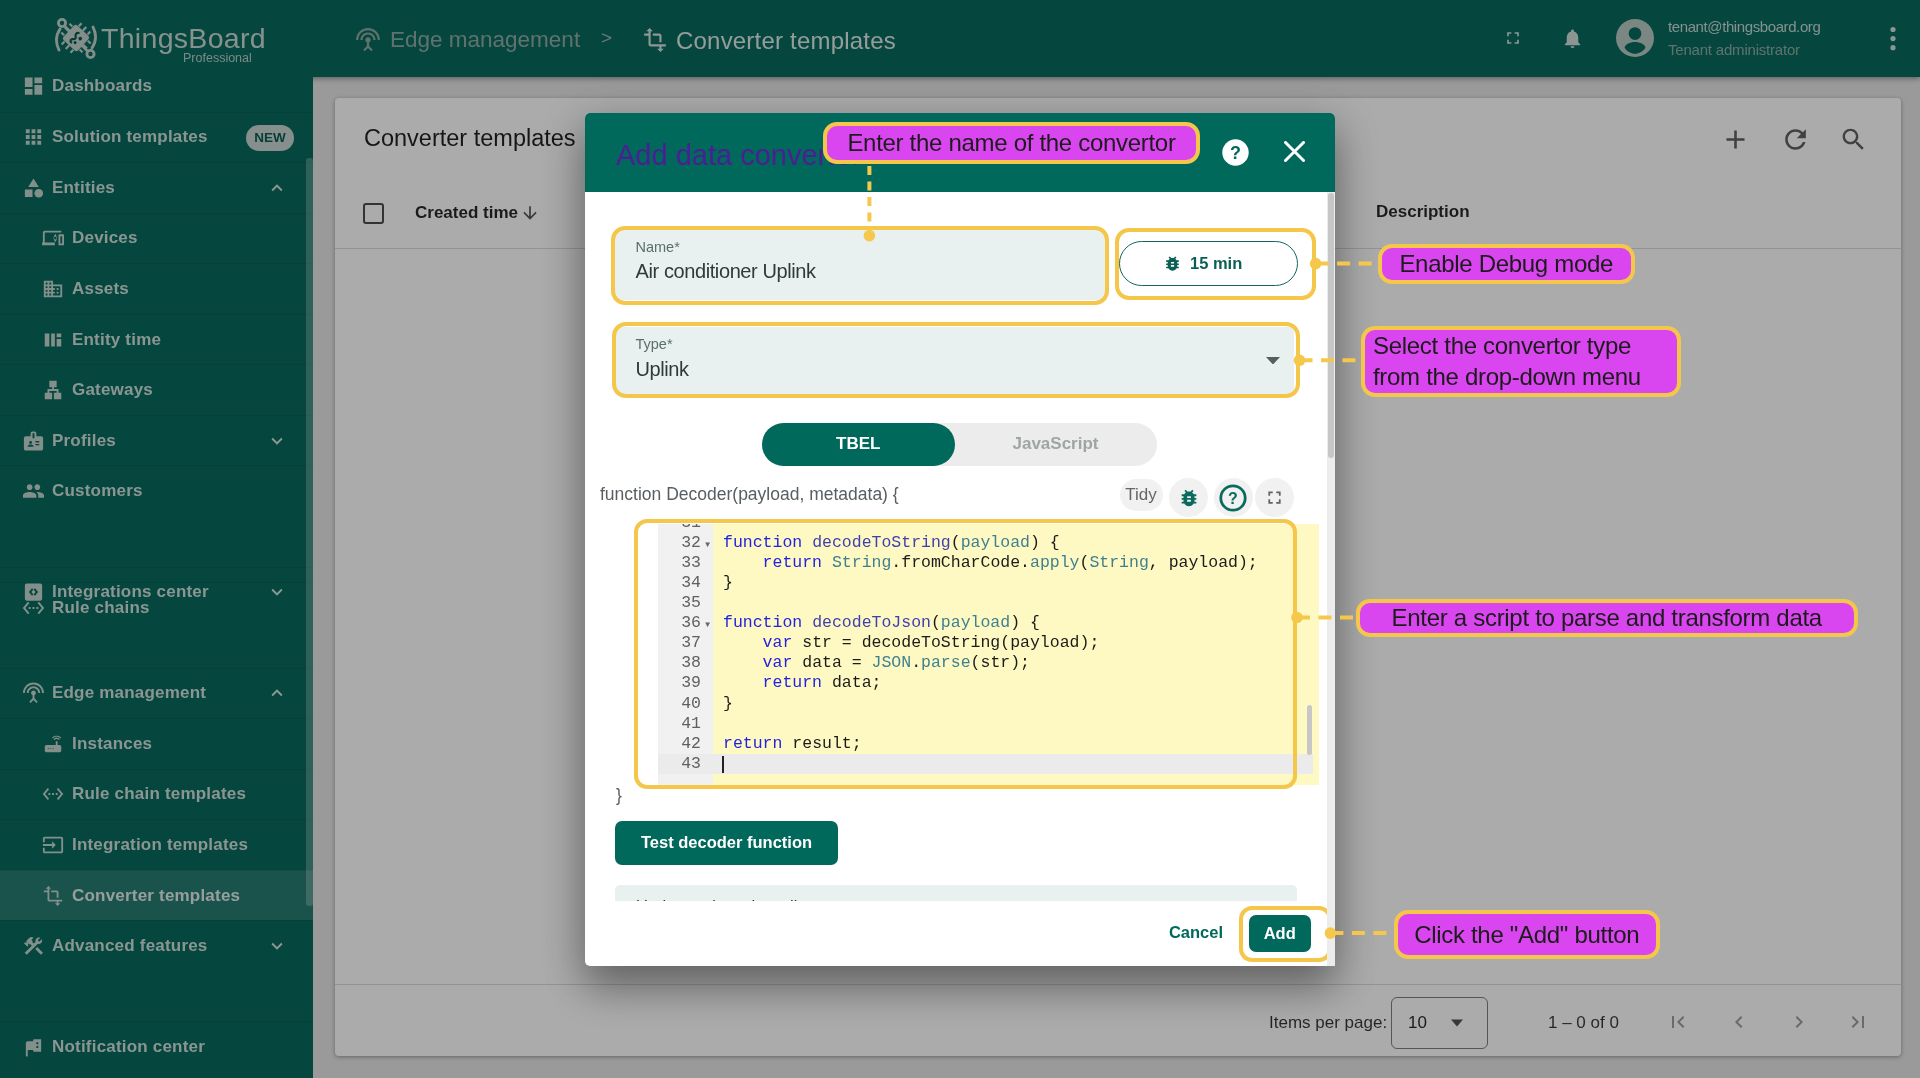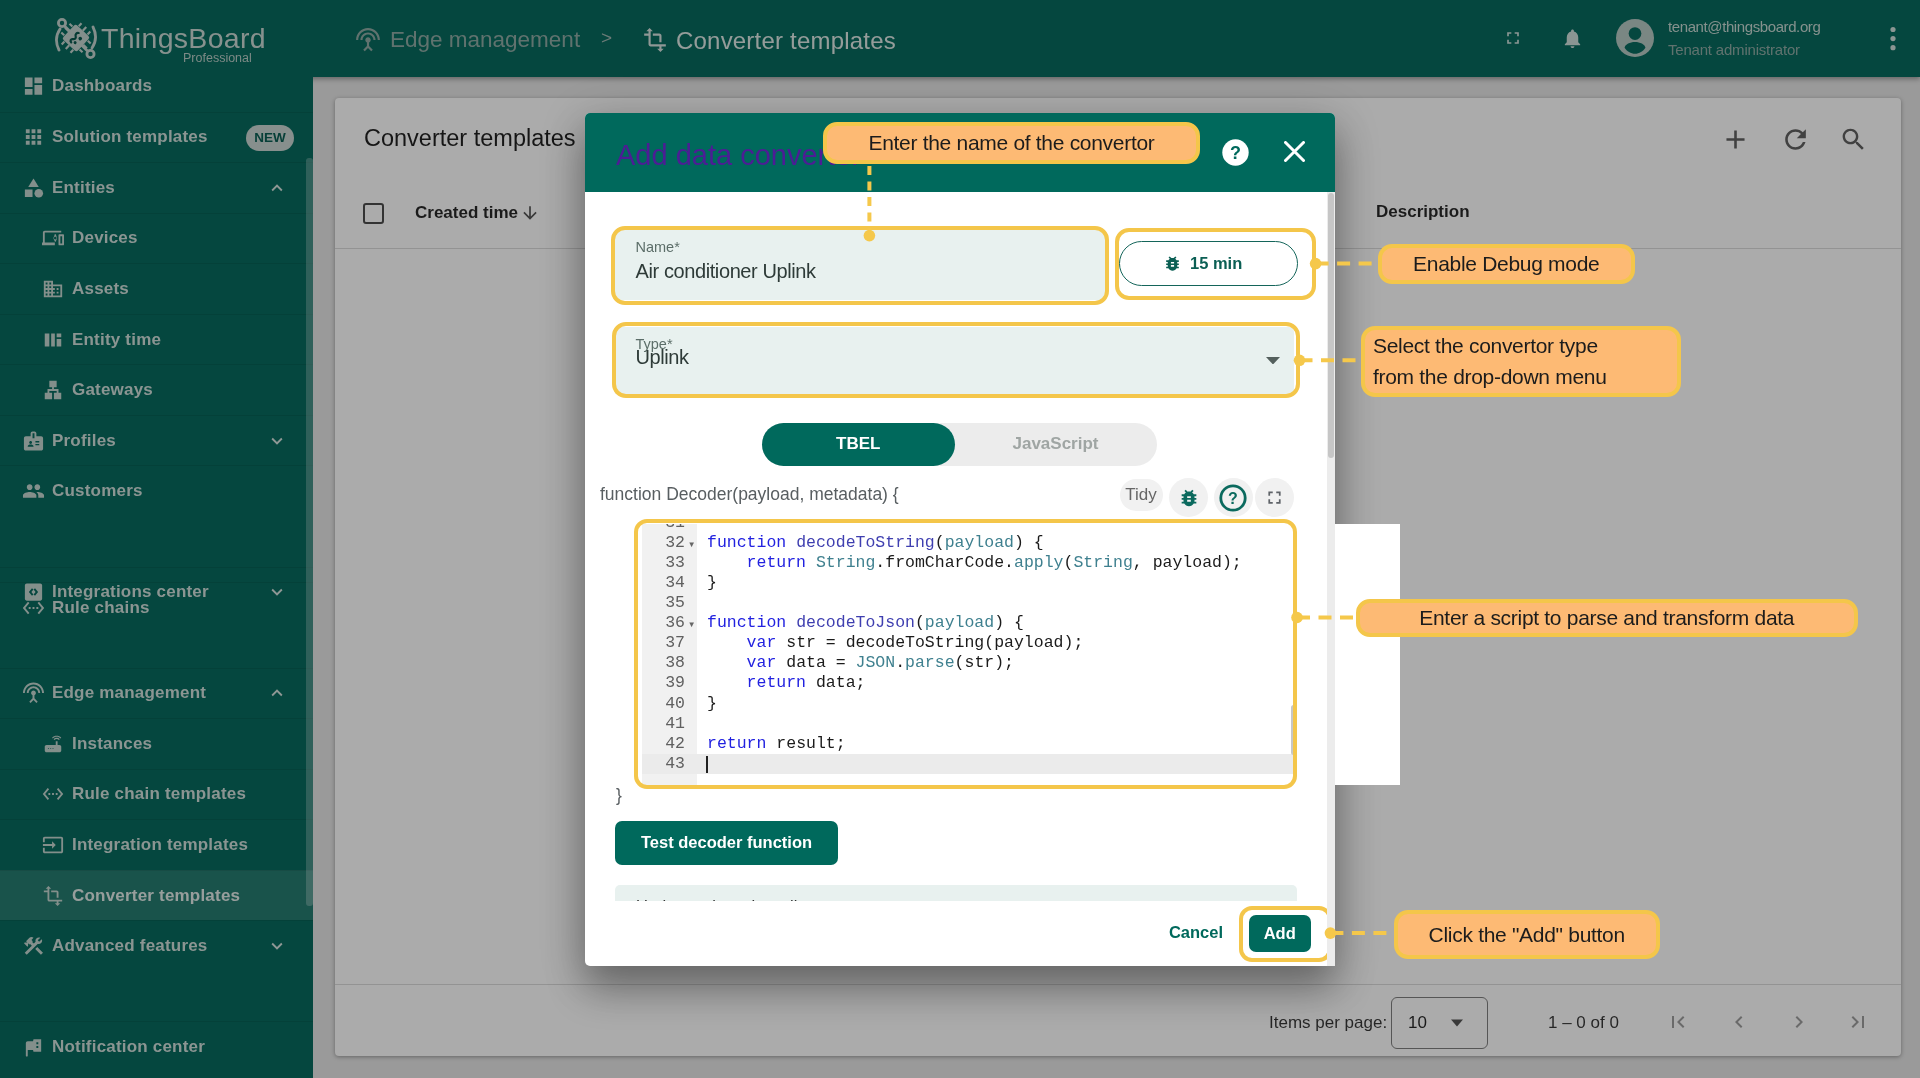--- a/index.html
+++ b/index.html
@@ -37,36 +37,36 @@
 .field{position:absolute;background:#e8f1ef;border-radius:5px 5px 0 0;z-index:101}
 .flabel{position:absolute;font-size:14.5px;color:#5c6e69;z-index:102}
 .fval{position:absolute;font-size:20px;letter-spacing:-0.4px;color:#2e3b38;z-index:102}
 .ring{position:absolute;border:4.5px solid #f4c64a;border-radius:14px;z-index:103}
 #tabtrack{position:absolute;left:762px;top:423px;width:395px;height:42.5px;background:#ececec;border-radius:22px;z-index:101}
 #tabsel{position:absolute;left:762px;top:423px;width:192.5px;height:42.5px;background:#00695c;border-radius:22px;z-index:102;color:#fff;font-size:17px;font-weight:700;display:flex;align-items:center;justify-content:center}
 #tabjs{position:absolute;left:954.5px;top:423px;width:202px;height:42.5px;color:#9fa5a3;font-size:17px;font-weight:700;display:flex;align-items:center;justify-content:center;z-index:102}
 #fnlabel{position:absolute;left:600px;top:483.5px;font-size:17.5px;color:#585e61;z-index:102}
 #tidy{position:absolute;left:1119.5px;top:479px;width:43px;height:31.5px;background:#f1f1f1;border-radius:16px;color:#666;font-size:17px;display:flex;align-items:center;justify-content:center;z-index:102}
 
-#edwrap{position:absolute;left:642px;top:523.5px;width:758px;height:261px;background:#ffffff;overflow:hidden;z-index:101}
+#edwrap{position:absolute;left:658px;top:523.5px;width:661px;height:261px;background:#fef9c3;overflow:hidden;z-index:101}
 #gutter{position:absolute;left:0;top:0;width:55px;height:261px;background:#f1f1f1}
 .cl{position:absolute;left:0;width:654.5px;height:20px;font-family:"Liberation Mono",monospace;font-size:16.5px;line-height:20px;white-space:pre}
 .cl .ln{position:absolute;left:0;top:0;width:43px;text-align:right;color:#606060}
 .cl .cd{position:absolute;left:65px;top:0}
 #curline{position:absolute;left:0;width:654.5px;height:20px;background:#ebebeb}
 .kw{color:#2222e0}.fn{color:#3f3fb0}.sp{color:#3f808f}.pl{color:#1b1b1b}
 #cursor{position:absolute;width:1.6px;height:17px;background:#222}
 #edscroll{position:absolute;left:648.5px;width:5px;background:#c7c7c7;border-radius:2.5px}
 .btn{position:absolute;background:#00695c;color:#fff;font-size:16.5px;font-weight:700;display:flex;align-items:center;justify-content:center;border-radius:7px;z-index:102}
 #keystrip{position:absolute;left:615px;top:884.5px;width:681.5px;height:16.5px;background:#e8f1ef;border-radius:5px 5px 0 0;overflow:hidden;z-index:101}
 #keystrip div{position:absolute;left:21px;top:12px;font-size:16.5px;color:#333}
 #mscrolltrack{position:absolute;left:1327px;top:192px;width:8px;height:774px;background:#ececec;z-index:104}
 #mscrollthumb{position:absolute;left:1327.5px;top:193px;width:6px;height:265px;background:#c6c6c6;border-radius:3px;z-index:105}
 
-.co{position:absolute;background:#fdba74;border:4px solid #f4c64a;border-radius:14px;color:#1c1c1c;font-size:21px;letter-spacing:-0.3px;display:flex;align-items:center;justify-content:center;z-index:120}
+.co{position:absolute;background:#d946ef;border:4px solid #f4c64a;border-radius:14px;color:#1c1c1c;font-size:24px;letter-spacing:-0.3px;display:flex;align-items:center;justify-content:center;z-index:120}
 #conn{position:absolute;left:0;top:0;width:1920px;height:1078px;z-index:115;pointer-events:none}
 </style>
 </head>
 <body>
 <div id="topbar">
 
 <svg style="position:absolute;left:355px;top:27px;width:26px;height:26px;fill:#8faba5" viewBox="0 0 24 24">
       <path d="M12 5c-3.87 0-7 3.13-7 7h2c0-2.76 2.24-5 5-5s5 2.24 5 5h2c0-3.87-3.13-7-7-7zm1 9.29c.88-.39 1.5-1.26 1.5-2.29 0-1.38-1.12-2.5-2.5-2.5S9.5 10.62 9.5 12c0 1.02.62 1.9 1.5 2.29v3.3L7.59 21 9 22.41l3-3 3 3L16.41 21 13 17.59v-3.3zM12 1C5.93 1 1 5.93 1 12h2c0-4.97 4.03-9 9-9s9 4.03 9 9h2c0-6.07-4.93-11-11-11z"></path>
     </svg>
 <div style="position:absolute;left:390px;top:27px;font-size:22.5px;color:#8faba5">Edge management</div>
@@ -309,21 +309,21 @@
 
 <div class="abs mz" style="left:1119px;top:241px;width:179px;height:44.5px;border:1.6px solid #14655a;border-radius:23px"></div>
 <svg class="abs mz" style="left:1163px;top:254px;width:19px;height:19px;fill:#0b5f54" viewBox="0 0 24 24">
     <path d="M20 8h-2.81c-.45-.78-1.07-1.45-1.82-1.96L17 4.41 15.59 3l-2.17 2.17C12.96 5.06 12.49 5 12 5c-.49 0-.96.06-1.41.17L8.41 3 7 4.41l1.62 1.63C7.88 6.55 7.26 7.22 6.81 8H4v2h2.09c-.05.33-.09.66-.09 1v1H4v2h2v1c0 .34.04.67.09 1H4v2h2.81c1.04 1.79 2.97 3 5.19 3s4.15-1.21 5.19-3H20v-2h-2.09c.05-.33.09-.66.09-1v-1h2v-2h-2v-1c0-.34-.04-.67-.09-1H20V8zm-6 8h-4v-2h4v2zm0-4h-4v-2h4v2z"></path>
   </svg>
 <div class="abs mz" style="left:1190px;top:254px;font-size:16.5px;font-weight:700;color:#0b5f54">15 min</div>
 <div class="ring" style="left:1114.5px;top:227.5px;width:201.5px;height:72px"></div>
 
 <div class="field" style="left:615px;top:327px;width:679px;height:66.5px"></div>
 <div class="flabel" style="left:635.5px;top:335.5px">Type*</div>
-<div class="fval" style="left:635.5px;top:346px">Uplink</div>
+<div class="fval" style="left:635.5px;top:358px">Uplink</div>
 <svg class="abs mz" style="left:1266px;top:356.5px;width:14px;height:7.5px;fill:#54605d" viewBox="0 0 14 7.5">
     <path d="M0 0h14L7 7.5z"></path>
   </svg>
 <div class="ring" style="left:611.5px;top:321.5px;width:688.5px;height:76.5px"></div>
 
 <div id="tabtrack"></div>
 <div id="tabsel">TBEL</div>
 <div id="tabjs">JavaScript</div>
 <div id="fnlabel">function Decoder(payload, metadata) {</div>
 <div id="tidy">Tidy</div>

